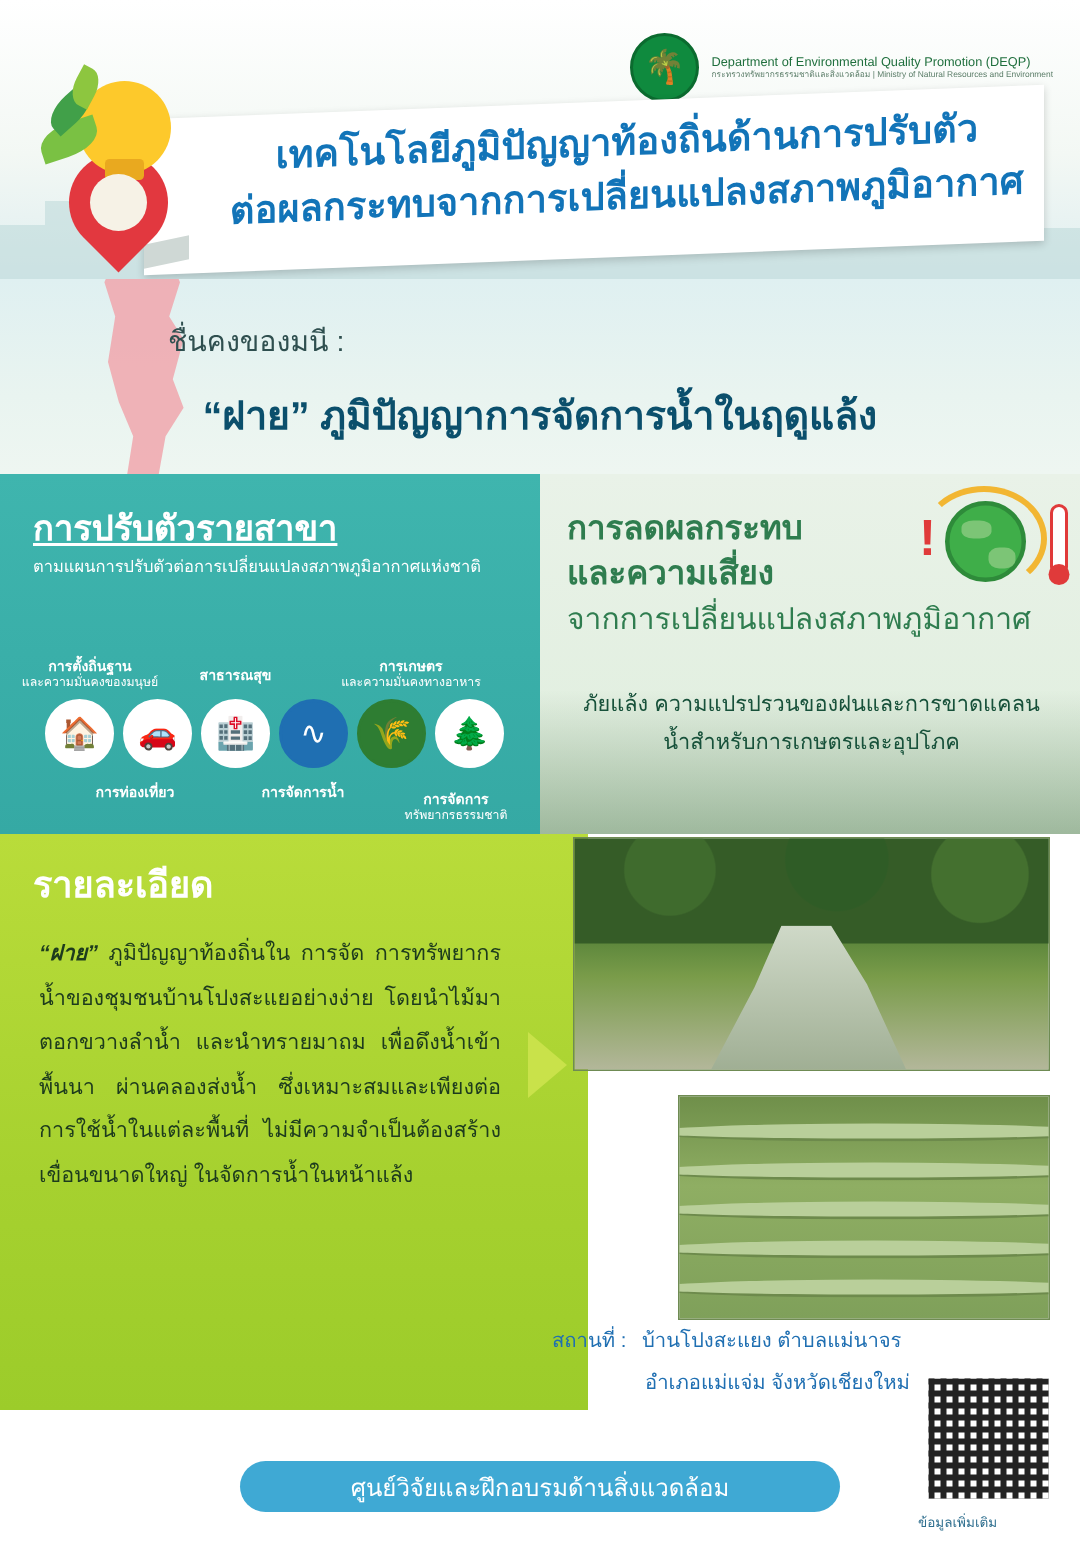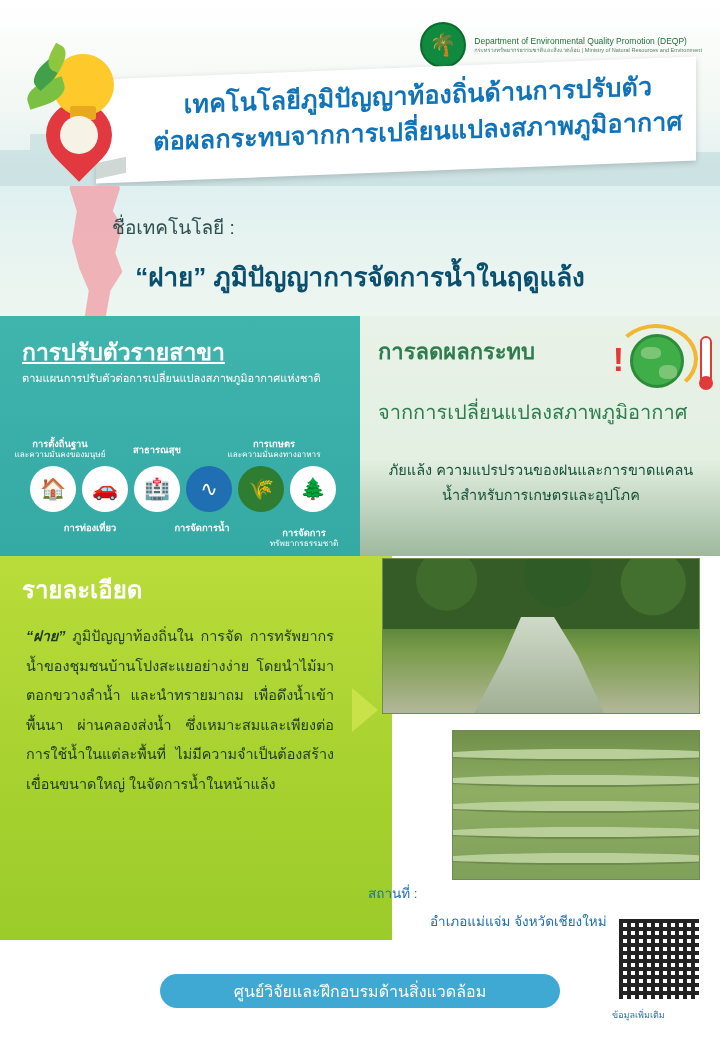--- a/index.html
+++ b/index.html
@@ -272,21 +272,21 @@
       <div class="pin-inner"></div>
       <div class="leafA"></div>
       <div class="leafB"></div>
       <div class="leafC"></div>
     </div>
   </div>
 
   <div class="name-band">
     <div class="thai-map"></div>
   </div>
-  <div class="tech-label">ชื่อเทคโนโลยี :</div>
+  <div class="tech-label">ชื่นคงของมนี :</div>
   <div class="tech-name">“ฝาย” ภูมิปัญญาการจัดการน้ำในฤดูแล้ง</div>
 
   <div class="panel-left">
     <div class="pl-title">การปรับตัวรายสาขา</div>
     <div class="pl-sub">ตามแผนการปรับตัวต่อการเปลี่ยนแปลงสภาพภูมิอากาศแห่งชาติ</div>
 
     <div class="sector-row">
 
       <div class="sector-cap" style="left:4px; top:0; width:92px;">
         <span class="big">การตั้งถิ่นฐาน</span>
@@ -315,20 +315,21 @@
       </div>
       <div class="sector-cap" style="left:248px; top:78px; width:92px;margin-top:11px;">
         <span class="big">การจัดการ</span>
         <span>ทรัพยากรธรรมชาติ</span>
       </div>
     </div>
   </div>
 
   <div class="panel-right">
     <div class="pr-title1">การลดผลกระทบ</div>
+    <div class="pr-title2">และความเสี่ยง</div>
     <div class="pr-title3">จากการเปลี่ยนแปลงสภาพภูมิอากาศ</div>
 
     <div class="arrow-arc"></div>
     <div class="globe-icon">
         <span class="c1"></span>
         <span class="c2"></span>
       </div>
     <div class="thermo">
         <span class="b"></span>
       </div>
@@ -354,20 +355,21 @@
   </div>
   <div class="photo-bottom">
     <div class="terrace" style="top:18px;"></div>
     <div class="terrace" style="top:44px;"></div>
     <div class="terrace" style="top:70px;"></div>
     <div class="terrace" style="top:96px;"></div>
     <div class="terrace" style="top:122px;"></div>
   </div>
 
   <div class="loc-label">สถานที่ :</div>
+  <div class="loc-l1">บ้านโปงสะแยง ตำบลแม่นาจร</div>
   <div class="loc-l2">อำเภอแม่แจ่ม จังหวัดเชียงใหม่</div>
 
   <div class="qr">
       <div class="qr-grid"></div>
     </div>
   <div class="qr-cap">ข้อมูลเพิ่มเติม</div>
 
   <div class="footer-strip"></div>
   <div class="footer-pill">ศูนย์วิจัยและฝึกอบรมด้านสิ่งแวดล้อม</div>
 

